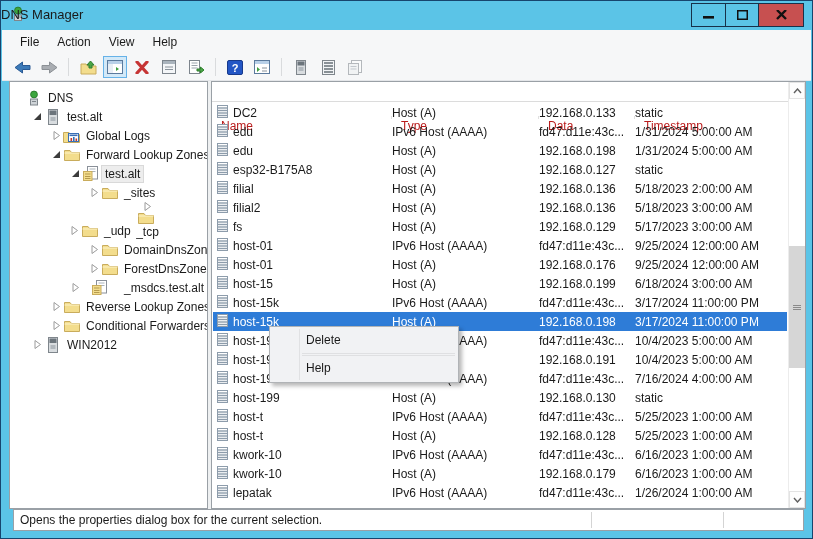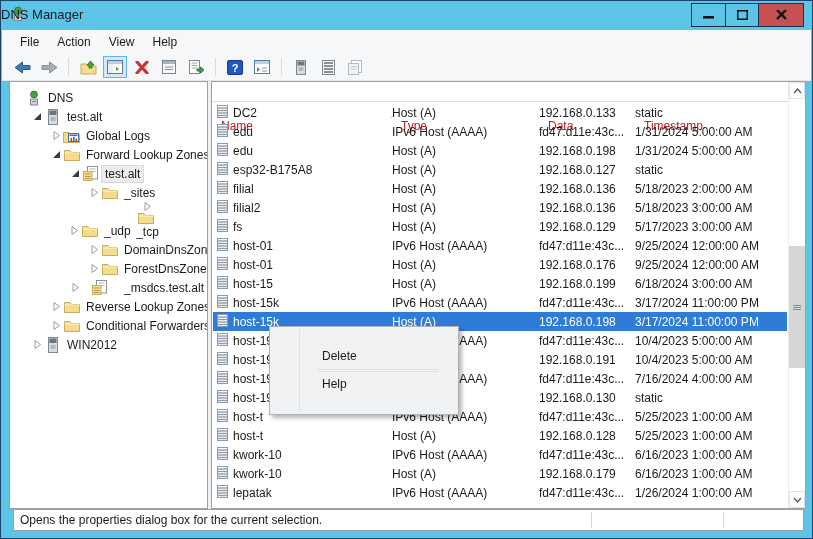--- a/index.html
+++ b/index.html
@@ -56,21 +56,21 @@
   .sbtn { position:absolute; left:0; right:0; height:17px; background:#fdfdfd; border:1px solid #e3e3e3;
           display:flex; align-items:center; justify-content:center; }
   .sbtn.up { top:0; } .sbtn.down { bottom:0; }
   .sthumb { position:absolute; left:0; width:16px; top:164px; height:122px; background:#d6d6d6;
             display:flex; align-items:center; justify-content:center; }
   .grip { width:8px; border-top:1px solid #8a8a8a; border-bottom:1px solid #8a8a8a; height:5px;
           background:linear-gradient(#8a8a8a,#8a8a8a) center/8px 1px no-repeat; }
 
   
   .ctx-menu { position:absolute; left:268px; top:325px; width:190px; background:#f1f2f4;
-              border:1px solid #b0b3b6; box-shadow:3px 3px 4px rgba(0,0,0,.28); padding:18px; z-index:10; }
+              border:1px solid #b0b3b6; box-shadow:3px 3px 4px rgba(0,0,0,.28); padding:2px; z-index:10; }
   .ctx-menu::before { content:""; position:absolute; left:2px; top:2px; bottom:2px; width:27px;
               background:#f1f2f4; border-right:1px solid #e0e1e3; }
   .ctx-item { position:relative; height:23px; line-height:22px; padding-left:34px; background:transparent; }
   .ctx-item.hl { background:#dcecfb; border:1px solid #56a0dd; font-weight:bold; }
   .ctx-sep { position:relative; height:1px; background:#dfe0e2; margin:1px 1px 1px 30px; }
 
   
   .statusbar { position:absolute; left:12px; right:8px; top:508px; height:22px; background:#fff;
                border:1px solid #9aa0a6; padding:3px 0 0 6px; }
   .sdiv { position:absolute; top:2px; bottom:2px; width:1px; background:#d4d4d4; }

